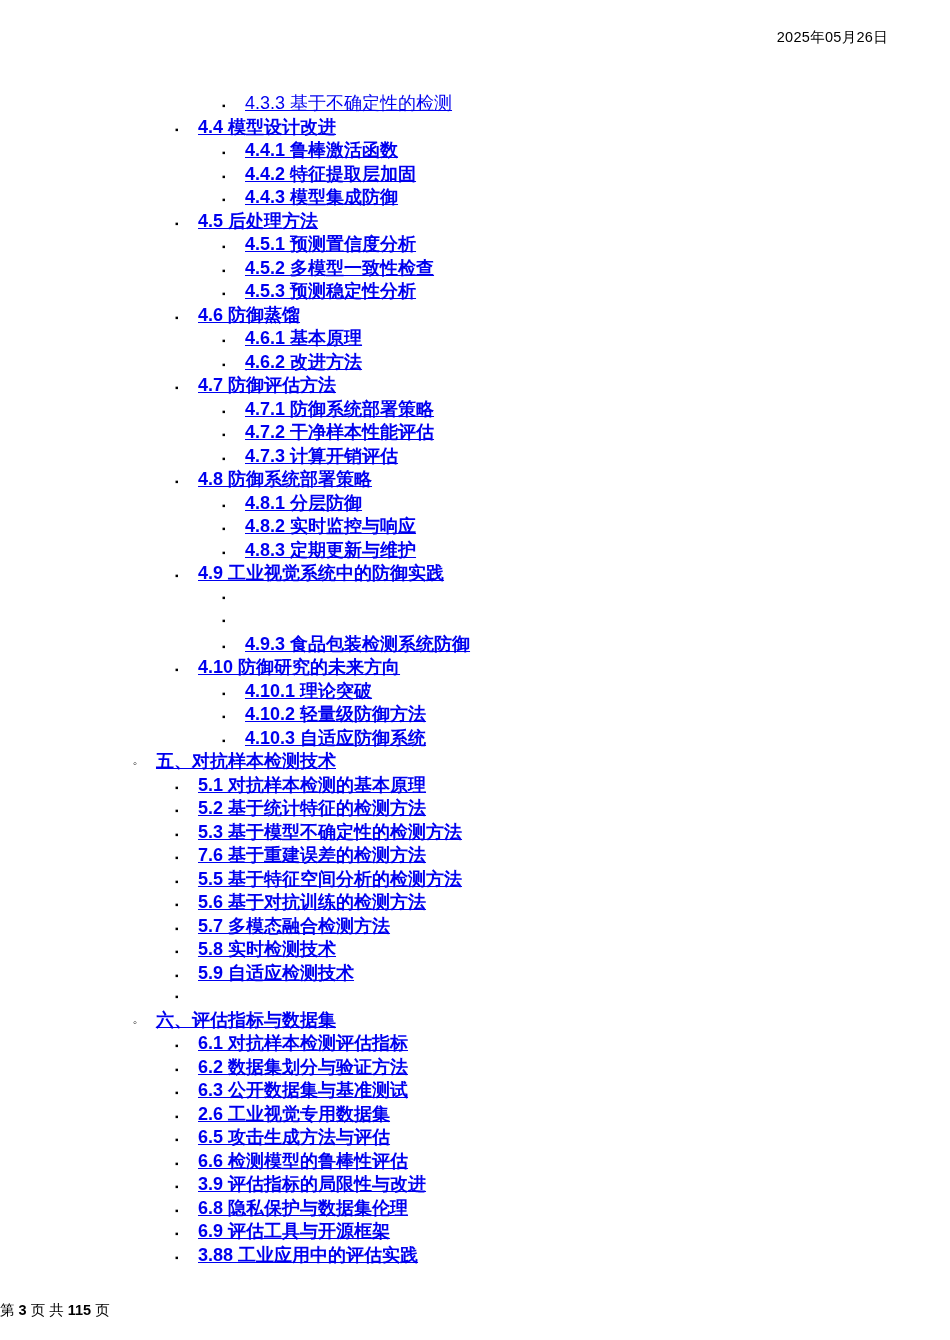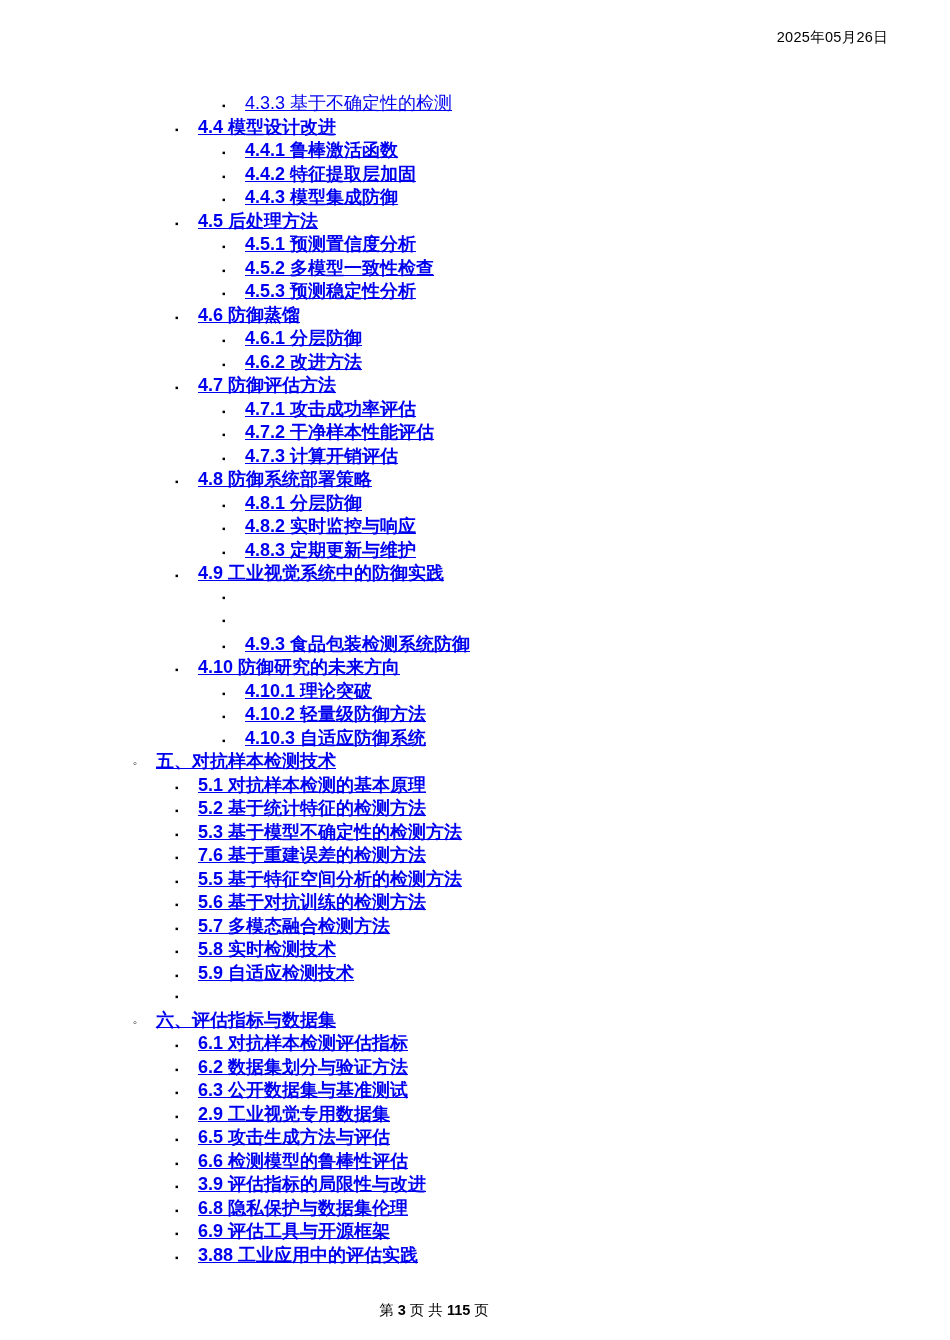--- a/index.html
+++ b/index.html
@@ -76,21 +76,21 @@
   .lvl-3 { padding-left: 175px; }
   .lvl-4 { padding-left: 222px; }
 
   .gap-b { width: 13px; display:inline-block; }
 
   .footer {
     position: absolute;
     bottom: 26px;
     left: 0;
     width: 868px;
-    text-align: center;
+    text-align: left;
     font-size: 14.5px;
     color: #000000;
   }
   .footer .fnum { font-weight: bold; }
 </style>
 </head>
 <body>
 
 <div class="page">
 
@@ -143,36 +143,36 @@
         <span class="lnk bold">4.5.3 预测稳定性分析</span>
       </div>
       <div class="toc-row lvl-3">
         <span class="bullet bul-square">▪</span>
         <span class="gap-b"></span>
         <span class="lnk bold">4.6 防御蒸馏</span>
       </div>
       <div class="toc-row lvl-4">
         <span class="bullet bul-square">▪</span>
         <span class="gap-b"></span>
-        <span class="lnk bold">4.6.1 分层防御</span>
+        <span class="lnk bold">4.6.1 基本原理</span>
       </div>
       <div class="toc-row lvl-4">
         <span class="bullet bul-square">▪</span>
         <span class="gap-b"></span>
         <span class="lnk bold">4.6.2 改进方法</span>
       </div>
       <div class="toc-row lvl-3">
         <span class="bullet bul-square">▪</span>
         <span class="gap-b"></span>
         <span class="lnk bold">4.7 防御评估方法</span>
       </div>
       <div class="toc-row lvl-4">
         <span class="bullet bul-square">▪</span>
         <span class="gap-b"></span>
-        <span class="lnk bold">4.7.1 攻击成功率评估</span>
+        <span class="lnk bold">4.7.1 防御系统部署策略</span>
       </div>
       <div class="toc-row lvl-4">
         <span class="bullet bul-square">▪</span>
         <span class="gap-b"></span>
         <span class="lnk bold">4.7.2 干净样本性能评估</span>
       </div>
       <div class="toc-row lvl-4">
         <span class="bullet bul-square">▪</span>
         <span class="gap-b"></span>
         <span class="lnk bold">4.7.3 计算开销评估</span>
@@ -305,21 +305,21 @@
         <span class="lnk bold">6.2 数据集划分与验证方法</span>
       </div>
       <div class="toc-row lvl-3">
         <span class="bullet bul-square">▪</span>
         <span class="gap-b"></span>
         <span class="lnk bold">6.3 公开数据集与基准测试</span>
       </div>
       <div class="toc-row lvl-3">
         <span class="bullet bul-square">▪</span>
         <span class="gap-b"></span>
-        <span class="lnk bold">2.9 工业视觉专用数据集</span>
+        <span class="lnk bold">2.6 工业视觉专用数据集</span>
       </div>
       <div class="toc-row lvl-3">
         <span class="bullet bul-square">▪</span>
         <span class="gap-b"></span>
         <span class="lnk bold">6.5 攻击生成方法与评估</span>
       </div>
       <div class="toc-row lvl-3">
         <span class="bullet bul-square">▪</span>
         <span class="gap-b"></span>
         <span class="lnk bold">6.6 检测模型的鲁棒性评估</span>

